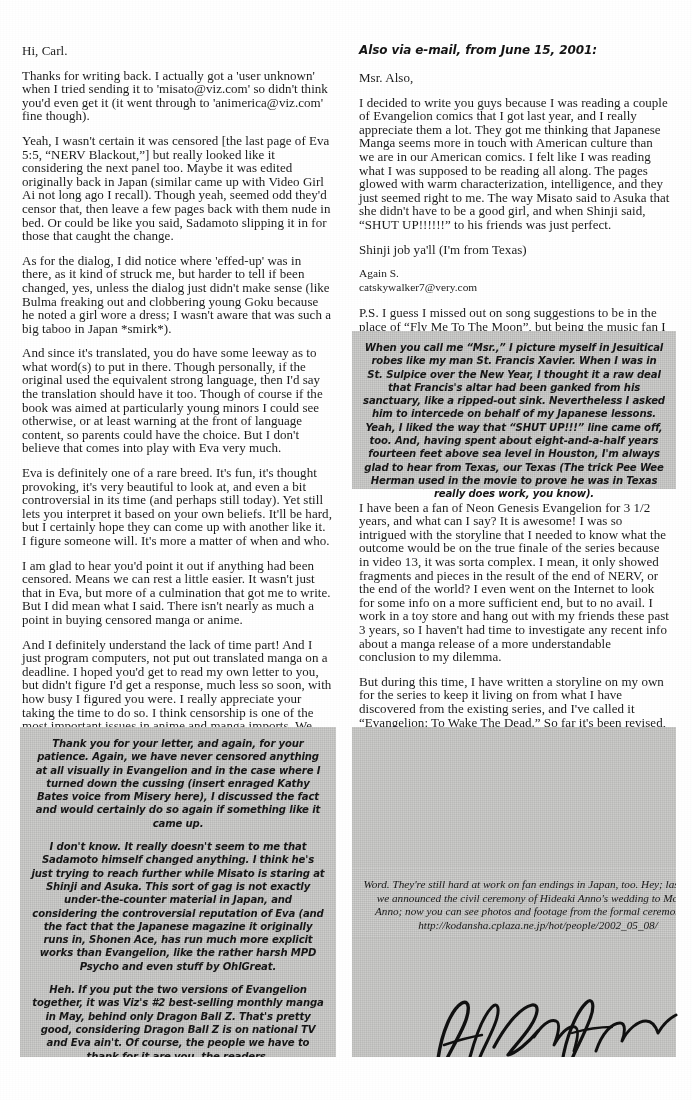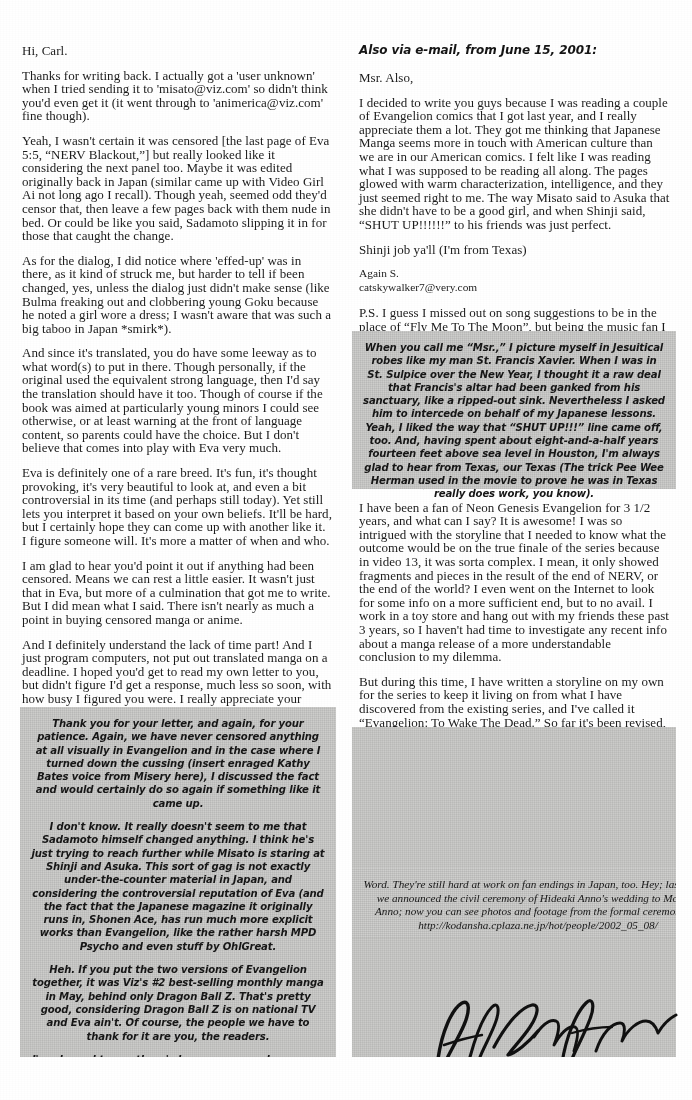--- a/index.html
+++ b/index.html
@@ -107,21 +107,21 @@
     height: 330px;
     background:
       repeating-linear-gradient(0deg, rgba(0,0,0,.05) 0 1px, rgba(0,0,0,0) 1px 2px),
       repeating-linear-gradient(90deg, rgba(0,0,0,.045) 0 1px, rgba(0,0,0,0) 1px 2px),
       #cdcdcb;
     z-index: 1;
   }
   .left-band {
     position: absolute;
     left: 20px;
-    top: 707px;
+    top: 727px;
     width: 316px;
     height: 330px;
     z-index: 6;
   }
   .right-band-top {
     position: absolute;
     left: 352px;
     top: 331px;
     width: 324px;
     height: 158px;

